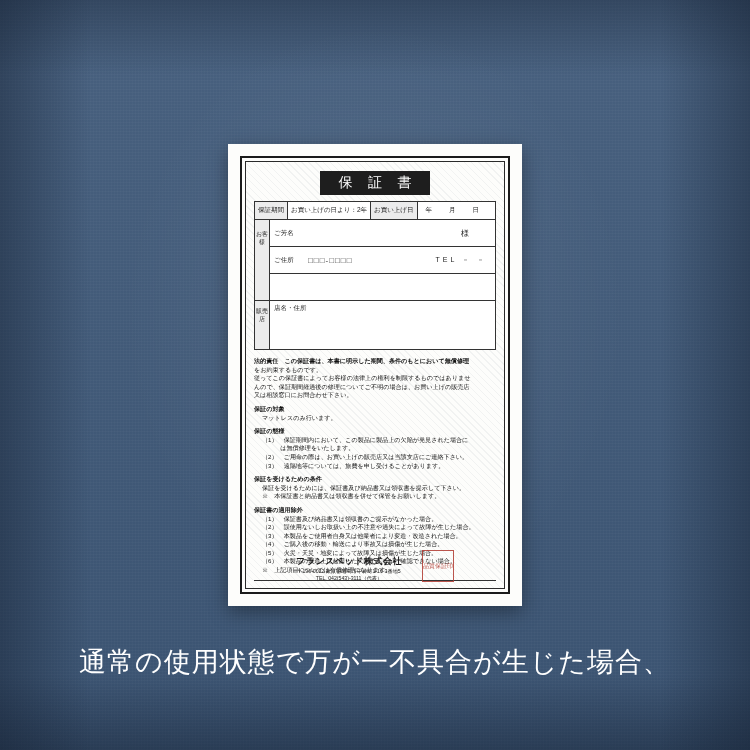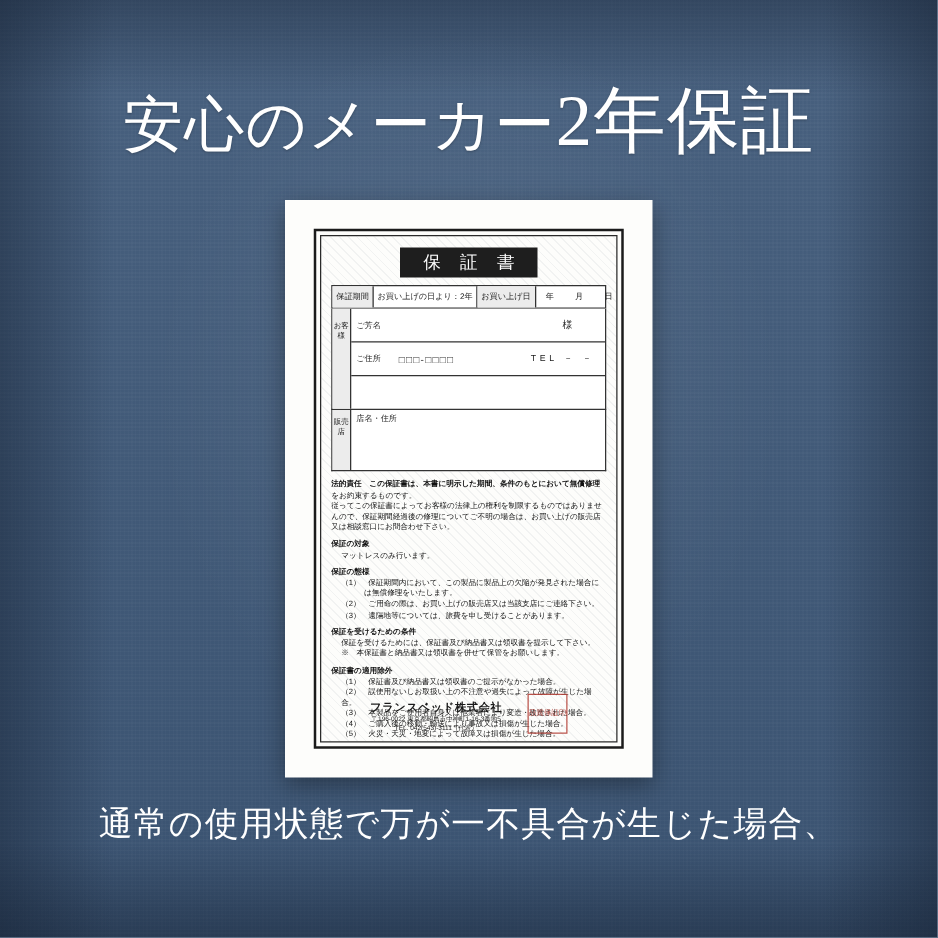--- a/index.html
+++ b/index.html
@@ -67,38 +67,38 @@
   }
 
   
   #caption {
     position: absolute;
     top: 642px;
     left: 0;
     width: 750px;
     text-align: center;
     color: #ffffff;
-    font-family: Liberation Mono, monospace;
+    font-family: Liberation Serif, serif;
     font-size: 27px;
     line-height: 40px;
     letter-spacing: 1px;
     white-space: nowrap;
   }
 
   
   #card {
     position: absolute;
     left: 228px;
-    top: 160px;
+    top: 144px;
     width: 294px;
     height: 462px;
     background: #fdfdfb;
     box-shadow: 0 6px 18px rgba(0,0,0,0.35);
     box-sizing: border-box;
-    padding: 23px;
+    padding: 12px;
   }
   #card-inner {
     position: relative;
     width: 100%;
     height: 100%;
     border: 2px solid #1b1b1b;
     box-sizing: border-box;
     padding: 3px;
   }
   #card-inner2 {
@@ -249,23 +249,20 @@
     flex: 0 0 auto;
   }
 </style>
 </head>
 <body>
 
 <div id="page">
 
   <div id="vignette"></div>
 
-  <div id="headline">
-    <span>安心のメーカー</span><span class="big">2年保証</span>
-  </div>
 
 
   <div id="card">
     <div id="card-inner">
       <div id="card-inner2">
 
         <div class="card-title">保 証 書</div>
 
         <div class="period-row">
           <div class="cell lbl">保証期間</div>

